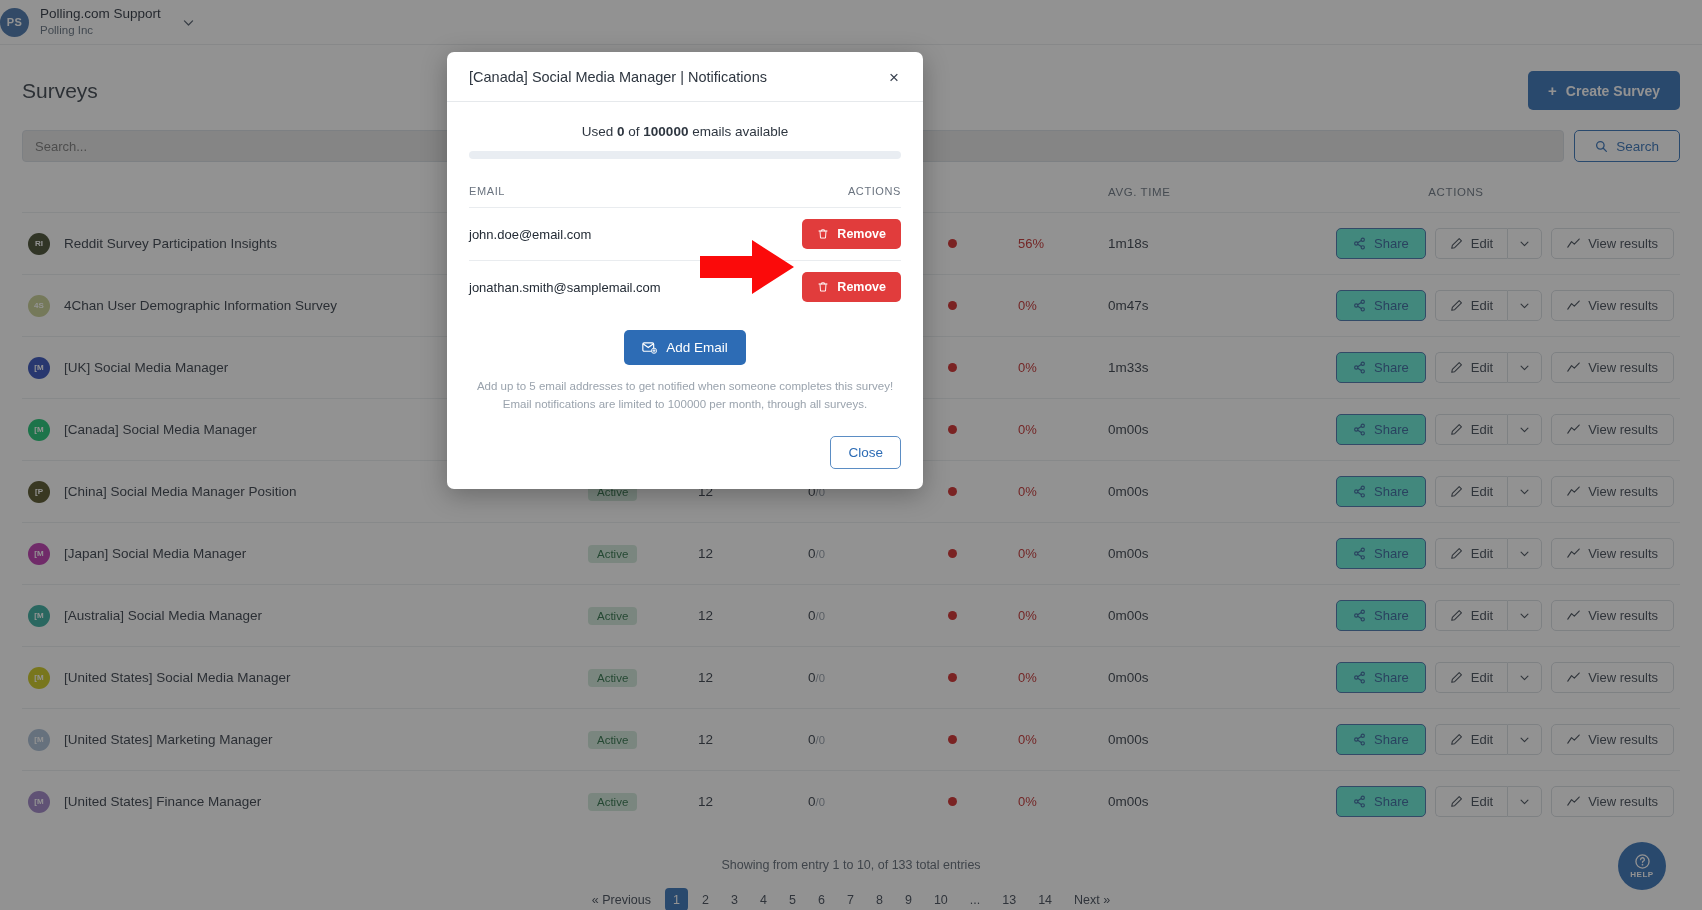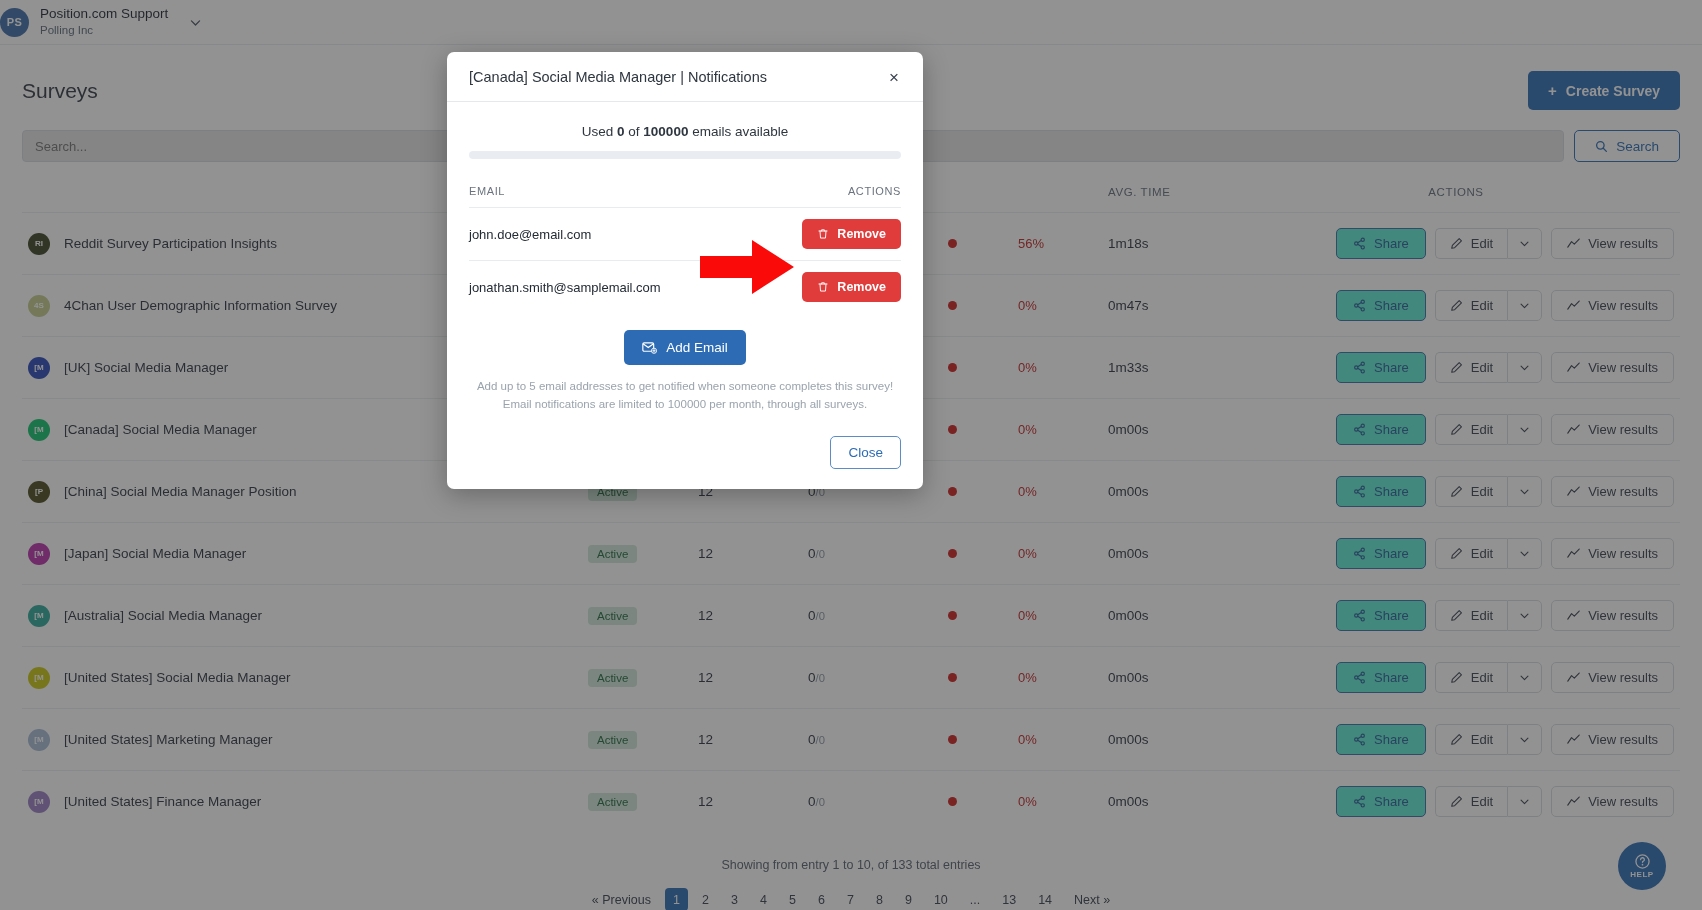--- a/index.html
+++ b/index.html
@@ -221,21 +221,21 @@
 <body>
 
 <div id="app">
 
   <div class="page">
 
     <div class="topbar">
       <div class="user-block">
         <div class="avatar-top">PS</div>
         <div class="user-names">
-          <div class="user-name">Position.com Support</div>
+          <div class="user-name">Polling.com Support</div>
           <div class="user-org">Polling Inc</div>
         </div>
         <span class="chev-top">
           <svg class="ic" width="13" height="13" viewBox="0 0 16 16">
               <path d="M3 6l5 5 5-5" fill="none" stroke="#4a5665" stroke-width="1.6" stroke-linecap="round" stroke-linejoin="round"></path>
             </svg>
         </span>
       </div>
     </div>
 

